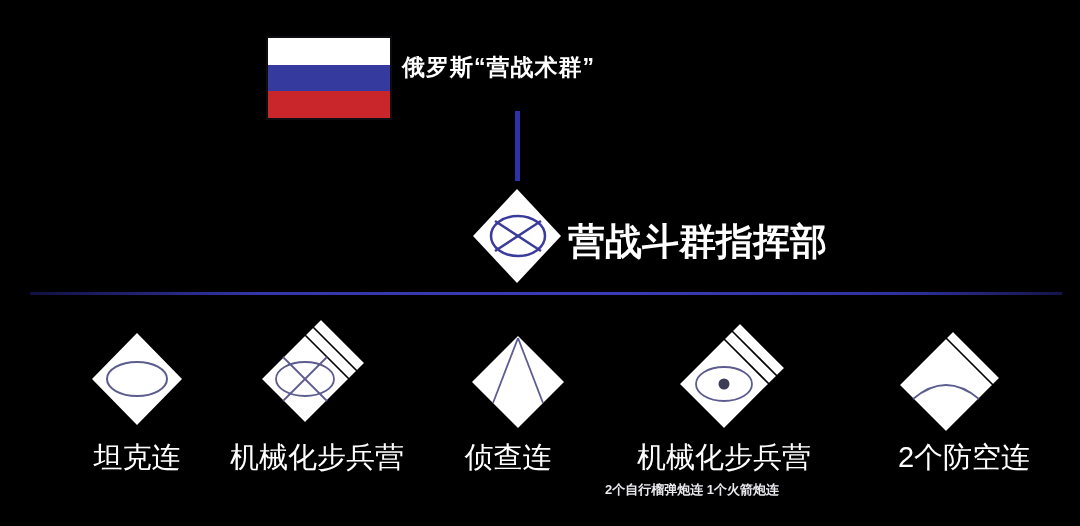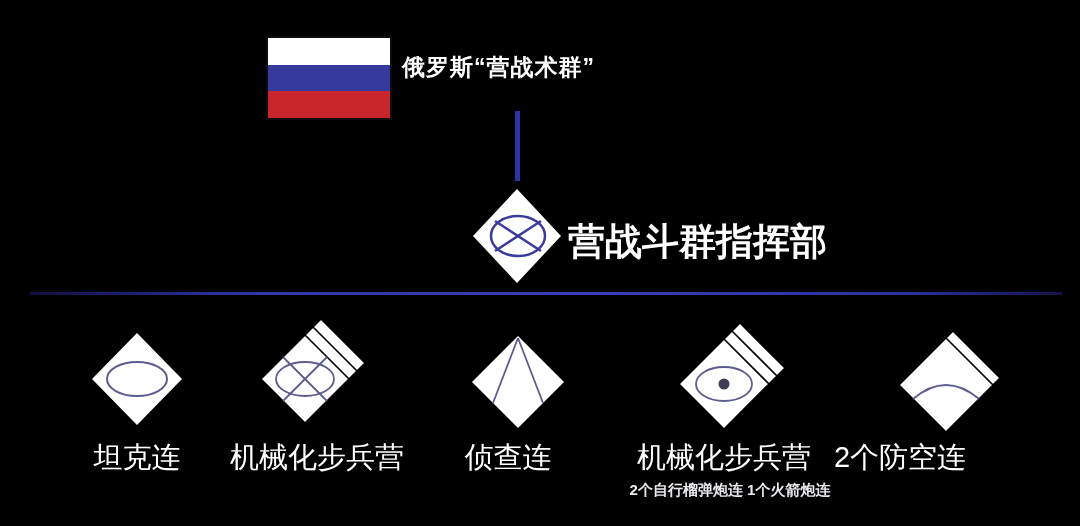--- a/index.html
+++ b/index.html
@@ -42,22 +42,22 @@
   }
   
   .cp-icon{left:470px;top:187px;}
   .cp-label{left:568px;top:217px;width:260px;font-size:37px;font-weight:700;white-space:nowrap;}
   
   .unit-label{top:438px;width:200px;text-align:center;font-size:29px;font-weight:400;white-space:nowrap;}
   .ul-1{left:37px;}
   .ul-2{left:217px;}
   .ul-3{left:408px;}
   .ul-4{left:624px;}
-  .ul-5{left:800px;text-align:center;}
-  .unit-sub{left:605px;top:481px;width:250px;text-align:center;font-size:15px;font-weight:700;color:#e9e9ee;white-space:nowrap;}
+  .ul-5{left:864px;text-align:center;}
+  .unit-sub{left:605px;top:481px;width:250px;text-align:left;font-size:13px;font-weight:700;color:#e9e9ee;white-space:nowrap;}
   
   .sym-tank{left:87px;top:331px;}
   .sym-mech{left:257px;top:317px;}
   .sym-recon{left:468px;top:334px;}
   .sym-arty{left:672px;top:320px;}
   .sym-aa{left:896px;top:325px;}
   svg .diamond{fill:#ffffff;stroke:#000000;stroke-width:1.6;}
   svg .diamond-plain{fill:#ffffff;stroke:none;}
   svg .inner{fill:none;stroke:var(--unit-stroke);stroke-width:2;}
   svg .inner-cp{fill:none;stroke:var(--cp-stroke);stroke-width:2.5;}

